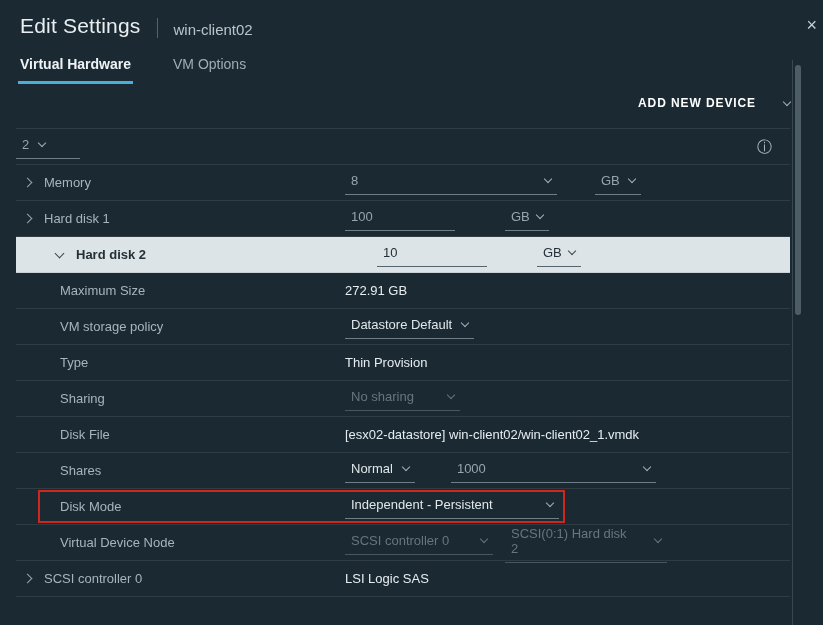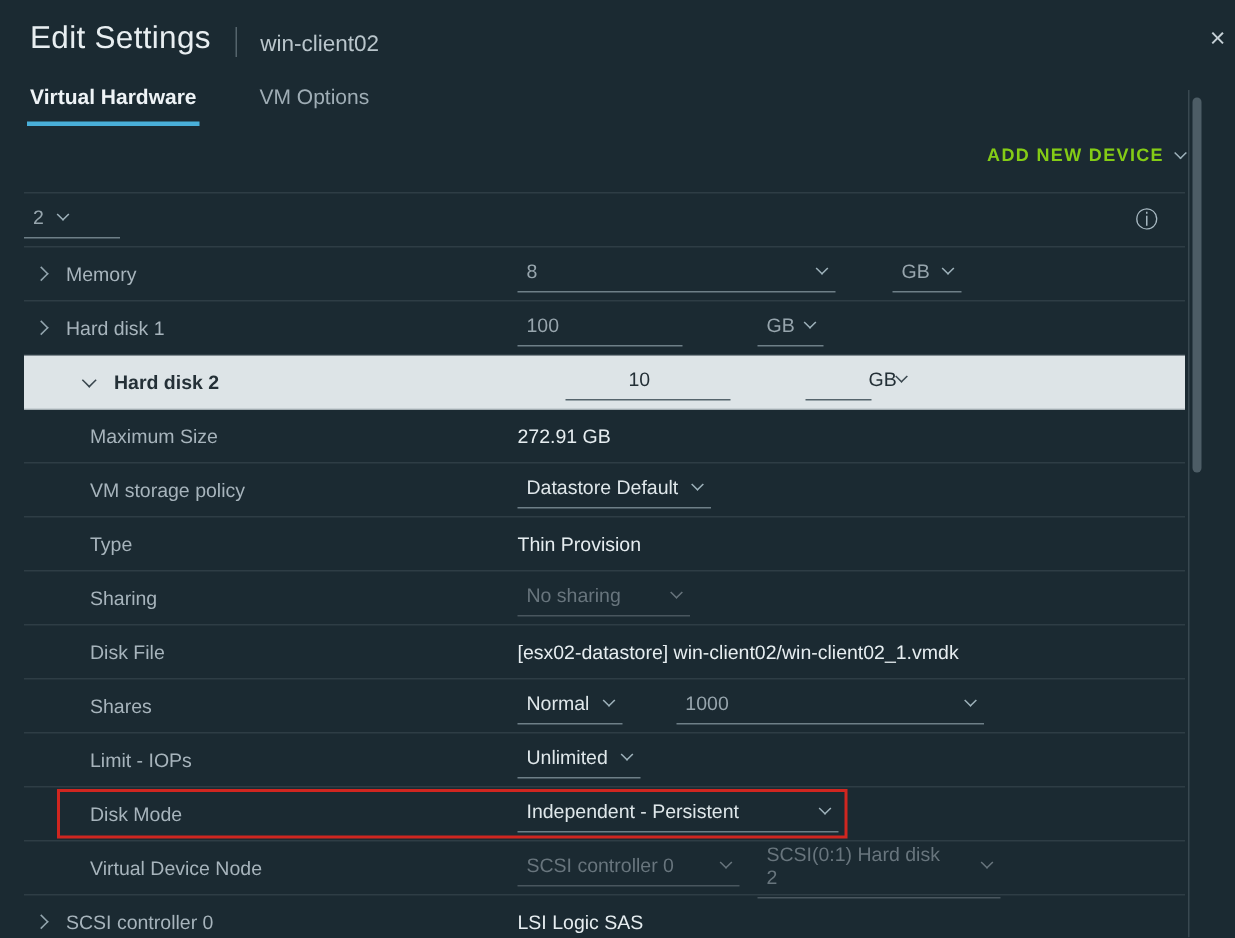--- a/index.html
+++ b/index.html
@@ -30,21 +30,21 @@
   .title{font-size:21px;font-weight:400;color:#e8eef1;letter-spacing:.2px;}
   .hdr-divider{width:1px;height:20px;background:#55646c;margin:0 16px;}
   .vm-name{font-size:15px;color:#b9c5cb;}
   .close-btn{position:absolute;top:16px;right:6px;font-size:18px;color:#c6d1d7;cursor:pointer;line-height:1;}
   
   .tabs{display:flex;gap:38px;padding-left:18px;}
   .tab{font-size:14px;color:#9fadb5;padding:10px 2px 9px;border-bottom:3px solid transparent;cursor:pointer;}
   .tab.active{color:#eef3f6;font-weight:700;border-bottom-color:var(--accent);}
   
   .add-row{display:flex;justify-content:flex-end;padding:12px 33px 6px;}
-  .add-btn{display:inline-flex;align-items:center;font-size:12px;font-weight:700;letter-spacing:.9px;color:#84cc16;cursor:pointer;}
+  .add-btn{display:inline-flex;align-items:center;font-size:12px;font-weight:700;letter-spacing:.9px;color:#ffffff;cursor:pointer;gap:20px;}
   .add-btn .chev{margin-left:8px;}
   
   .table{position:absolute;left:16px;right:33px;top:128px;border-top:1px solid var(--row-border);}
   .row{display:flex;align-items:center;height:36px;border-bottom:1px solid var(--row-border);position:relative;}
   .label{flex:0 0 329px;display:flex;align-items:center;font-size:13px;color:var(--label);}
   .lbl-sub{padding-left:44px;}
   .value{flex:1;display:flex;align-items:center;font-size:13px;color:var(--white);}
   .static{color:#e6edf0;}
   
   .exp{width:7px;height:7px;border-right:1.5px solid #93a5ae;border-bottom:1.5px solid #93a5ae;display:inline-block;transform:rotate(-45deg);margin:0 13px 0 8px;flex:none;cursor:pointer;}
@@ -60,21 +60,21 @@
   .disabled .chev{border-color:var(--disabled);}
   .w64{width:64px}.w212{width:212px}.w110{width:110px}.w46{width:46px}.w44{width:44px}
   .w205{width:205px}.w214{width:214px}.w148{width:148px}.w162{width:162px}
   .gap38{margin-left:38px}.gap50{margin-left:50px}.gap36{margin-left:36px}.gap12{margin-left:12px}
   
   .selected{background:var(--selected-bg);border-bottom-color:#c8d1d5;padding-left:32px;}
   .selected .label{color:var(--selected-text);font-weight:700;}
   .selected .exp{border-color:#39464e;}
   .selected .ctl{color:var(--selected-text);border-bottom-color:#55646c;}
   .selected .ctl .chev{border-color:#39464e;}
-  .selected .num{color:var(--selected-text);margin-left:36px;}
+  .selected .num{color:var(--selected-text);}
   
   .info{margin-left:auto;margin-right:18px;color:#a9bac3;font-size:15px;cursor:pointer;line-height:1;}
   
   .red-box{position:absolute;left:22px;right:225px;top:1px;bottom:1px;border:2px solid var(--red);pointer-events:none;}
   
   .scrollbar{position:absolute;left:792px;top:60px;bottom:0;width:11px;border-left:1px solid #394850;}
   .scroll-thumb{position:absolute;top:5px;left:2px;width:6px;height:250px;background:#4d5d66;border-radius:3px;}
 </style>
 </head>
 <body>
@@ -207,29 +207,20 @@
         <span>Normal</span>
         <span class="chev"></span>
       </span>
       <span class="ctl spread w205 gap36">
         <span class="num">1000</span>
         <span class="chev"></span>
       </span>
     </span>
   </div>
 
-  <div class="row">
-    <span class="label lbl-sub">Limit - IOPs</span>
-    <span class="value">
-      <span class="ctl">
-        <span>Unlimited</span>
-        <span class="chev"></span>
-      </span>
-    </span>
-  </div>
 
   <div class="row">
     <span class="red-box"></span>
     <span class="label lbl-sub">Disk Mode</span>
     <span class="value">
       <span class="ctl spread w214">
         <span>Independent - Persistent</span>
         <span class="chev"></span>
       </span>
     </span>

